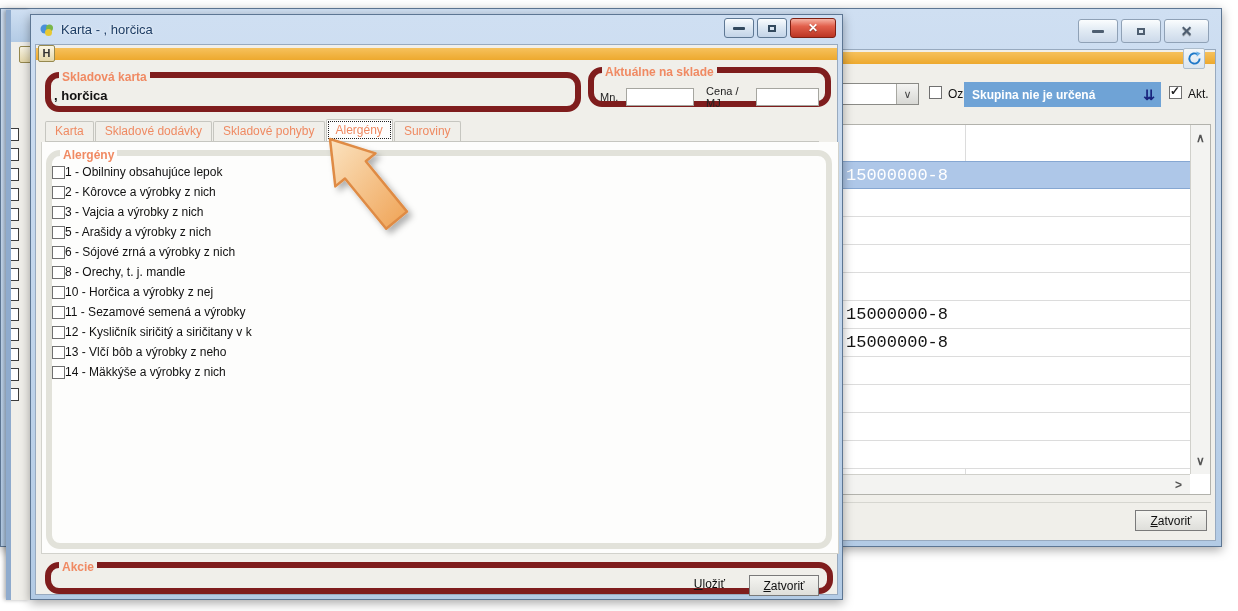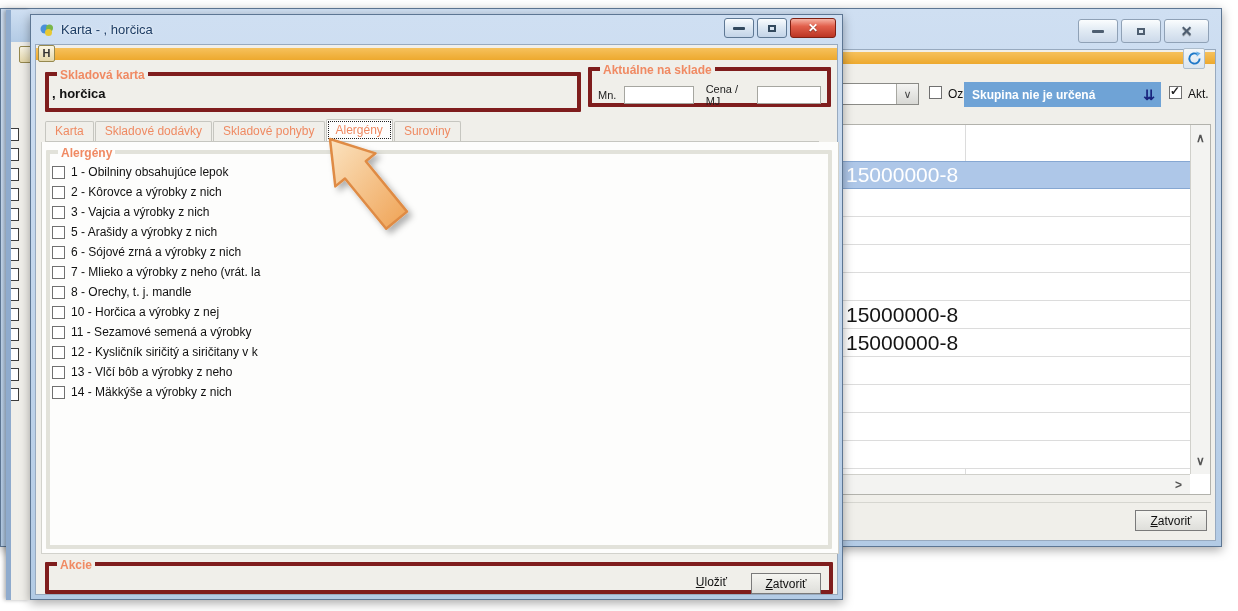--- a/index.html
+++ b/index.html
@@ -22,37 +22,37 @@
   .inactive .wbtn { border-color:#8fa1b6; background:linear-gradient(#fbfdfe,#e2ebf4 45%,#ccd9ea); color:#4e5e70; }
   .inactive .wbtn.w-min,.inactive .wbtn.w-max { width:40px; height:24px; }
   .inactive .wbtn.w-close { width:45px; height:24px; font-size:14px; }
 
   
   .orange-strip { position:absolute; left:0; right:0; height:12px; background:linear-gradient(#f6c15c,#eda92e); }
   .h-btn { position:absolute; width:17px; height:17px; background:linear-gradient(#faf6e6,#e4d7a9); border:1px solid #96894f; border-radius:2px;
            font-size:11px; font-weight:bold; color:#333; text-align:center; line-height:15px; z-index:3; }
 
   
-  .group { position:absolute; border:4px solid #7f1d1d; border-radius:1px; }
+  .group { position:absolute; border:6px solid #7f1d1d; border-radius:14px; }
   .grouplabel { position:absolute; top:-8px; left:8px; padding:0 3px; color:#f08a63; font-weight:bold; font-size:12px; background:#f0efea; white-space:nowrap; }
   .grouplabel.on-white { background:#fdfdfc; }
 
   
   .tabbar { position:absolute; display:flex; align-items:flex-end; border-bottom:1px solid #c6c6c0; }
   .tab { height:20px; line-height:19px; padding:0 9px; font-size:12px; color:#ef8a62; background:#f0efea;
          border:1px solid #c6c6c0; border-bottom:none; border-radius:2px 2px 0 0; margin-right:1px; white-space:nowrap; }
   .tab.active { background:#fdfdfc; height:22px; line-height:21px; outline:1px dotted #222; outline-offset:-3px; position:relative; z-index:2; }
 
   
   .cb { width:13px; height:13px; min-width:13px; background:#fff; border:1px solid #707070; display:inline-block; position:relative; }
   .cb.checked::after { content:"✓"; position:absolute; left:0px; top:-3px; font-size:12px; color:#222; font-weight:bold; }
 
   
   .allergen-list { position:absolute; display:flex; flex-direction:column; }
-  .allergen-row { display:flex; align-items:center; height:20px; gap:6px; }
+  .allergen-row { display:flex; align-items:center; height:20px; }
   .allergen-row .lbl { font-size:12px; color:#111; white-space:nowrap; }
 
   
   .textfield { background:#fff; border:1px solid #a6a6a0; height:18px; }
   .flat-btn { font-size:12px; color:#111; background:transparent; border:none; padding:2px 6px; }
   .push-btn { font-size:12px; color:#111; border:1px solid #7a7a7a; background:linear-gradient(#f5f5f1,#dededa); padding:2px 14px; height:21px; display:flex; align-items:center; }
   .accel { text-decoration:underline; }
 
   
   .refresh-btn { position:absolute; width:22px; height:21px; background:linear-gradient(#f2f6fa,#dbe6f0); border:1px solid #aebecd; border-radius:2px;
@@ -63,21 +63,21 @@
   .chk-row-label { font-size:12px; color:#111; position:absolute; white-space:nowrap; }
   .blue-field { position:absolute; background:#6fa3d6; color:#fff; font-weight:bold; font-size:12px; display:flex; align-items:center; padding:0 6px 0 8px; }
   .blue-field .dbl-arrow { margin-left:auto; color:#18237d; font-size:14px; font-weight:bold; line-height:1; }
 
   
   .tbl-frame { position:absolute; background:#fff; border:1px solid #b2b2ac; }
   .tbl-header { position:absolute; left:0; top:0; height:36px; background:#fff; border-bottom:1px solid #c2c2bc; display:flex; align-items:center; }
   .tbl-header .hc1 { width:147px; text-align:center; font-size:18px; color:#3c3c3c; }
   .col-sep { position:absolute; top:0; width:1px; background:#dcdcdc; }
   .trow { display:flex; height:28px; border-bottom:1px solid #dcdcdc; align-items:center; background:#fff; }
-  .trow .c1 { width:147px; padding-left:28px; font-size:21px; color:#141414; overflow:hidden; white-space:nowrap; }
+  .trow .c1 { width:147px; padding-left:28px; font-size:17px; color:#141414; overflow:hidden; white-space:nowrap;font-family:Liberation Mono, monospace; }
   .trow.selected { background:#aec7e8; border-top:1px solid #86a7d2; border-bottom:1px solid #86a7d2; }
   .trow.selected .c1 { color:#fff; }
   .vscroll { position:absolute; right:0; top:0; width:20px; background:#f3f3f1; border-left:1px solid #d0d0cb; }
   .hscroll { position:absolute; left:0; bottom:0; height:20px; background:#f3f3f1; border-top:1px solid #d0d0cb; }
   .scr-arrow { color:#555; font-size:12px; position:absolute; font-weight:bold; }
 
   
   .sliver { position:absolute; left:6px; top:10px; width:24px; height:590px; z-index:4;
             background:#f0efea; border-left:5px solid #8fabcd; box-shadow:-2px 0 4px rgba(0,0,0,.3); overflow:hidden; }
   .sliver .cap { position:absolute; left:0; top:0; right:0; height:32px; background:linear-gradient(#cfdff2,#b3cbe5); }
@@ -280,24 +280,20 @@
           <div class="allergen-row">
             <span class="cb"></span>
             <span class="lbl">5 - Arašidy a výrobky z nich</span>
           </div>
           <div class="allergen-row">
             <span class="cb"></span>
             <span class="lbl">6 - Sójové zrná a výrobky z nich</span>
           </div>
           <div class="allergen-row">
             <span class="cb"></span>
-            <span class="lbl">7 - Mlieko a výrobky z neho (vrát. la</span>
-          </div>
-          <div class="allergen-row">
-            <span class="cb"></span>
             <span class="lbl">8 - Orechy, t. j. mandle</span>
           </div>
           <div class="allergen-row">
             <span class="cb"></span>
             <span class="lbl">10 - Horčica a výrobky z nej</span>
           </div>
           <div class="allergen-row">
             <span class="cb"></span>
             <span class="lbl">11 - Sezamové semená a výrobky</span>
           </div>

